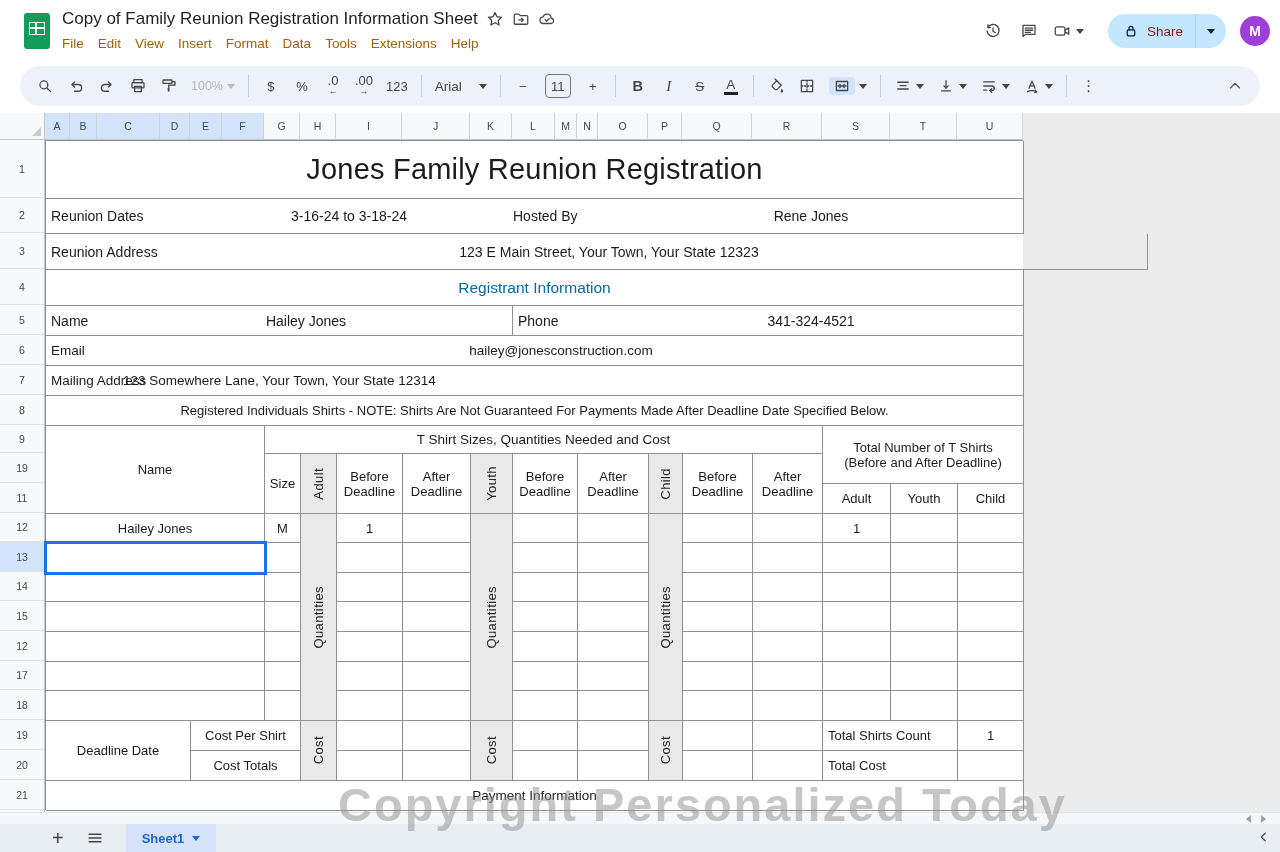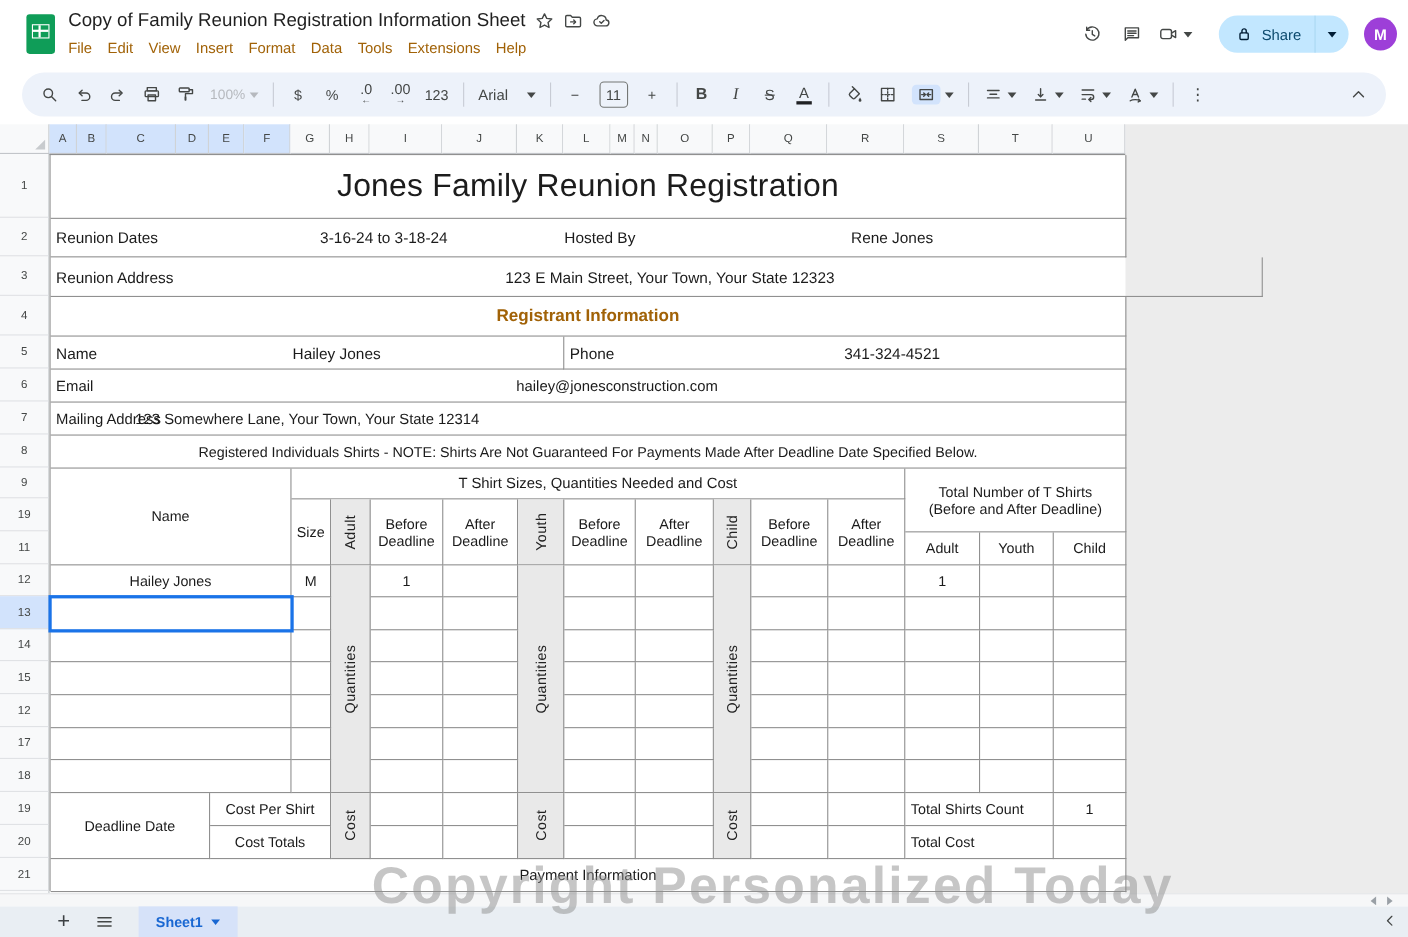--- a/index.html
+++ b/index.html
@@ -16,21 +16,21 @@
   .title-wrap { position:absolute; left:62px; top:9px; }
   .title-row { display:flex; align-items:center; gap:8px; }
   .doc-title { font-size:17px; color:#1f1f1f; white-space:nowrap; }
   .menus { display:flex; margin-top:5px; margin-left:-7px; }
   .menus span { font-size:13.5px; color:#a16207; padding:2px 7px; border-radius:4px; cursor:default; }
   .top-right { position:absolute; right:10px; top:13px; display:flex; align-items:center; }
   .ibtn { display:flex; align-items:center; justify-content:center; width:36px; height:36px; border-radius:50%; }
   .cam { width:auto; gap:5px; padding:0 6px; }
   .share { display:flex; align-items:center; height:34px; background:#c2e7ff; border-radius:17px; margin-left:18px; overflow:hidden; }
   .share .main { display:flex; align-items:center; gap:7px; padding:0 12px 0 14px; height:100%; }
-  .share .lbl { font-size:13.5px; font-weight:500; color:#0c4a6e; }
+  .share .lbl { font-size:13.5px; font-weight:500; color:#7f1d1d; }
   .share .div { width:1px; height:34px; background:#a9d7f2; }
   .share .drop { display:flex; align-items:center; justify-content:center; width:30px; height:100%; }
   .avatar { width:30px; height:30px; border-radius:50%; background:#9d3fd8; color:#fff; font-size:14px; font-weight:700;
             display:flex; align-items:center; justify-content:center; margin-left:14px; }
 
   
   .ic { width:18px; height:18px; display:block; }
   .ic .s { fill:none; stroke:#444746; stroke-width:1.7; stroke-linecap:round; stroke-linejoin:round; }
   .ic .f { fill:#444746; stroke:none; }
   .ic.dk .s { stroke:#001d35; }
@@ -79,21 +79,21 @@
   .grid { position:absolute; left:45px; top:27px; width:978px; height:670px; background:#fff;
           border-left:1px solid #909090; border-top:1px solid #909090; }
   .cell { position:absolute; border-right:1px solid #909090; border-bottom:1px solid #909090;
           display:flex; align-items:center; justify-content:center; font-size:13px; color:#1b1b1b; overflow:visible; }
   .cell.lf { justify-content:flex-start; padding-left:5px; }
   .band { justify-content:center; }
   .t { position:absolute; top:0; height:100%; display:flex; align-items:center; font-size:14px; color:#1b1b1b; white-space:nowrap; }
   .t.ctr { justify-content:center; }
   .f13 { font-size:13px; } .f135 { font-size:13.5px; }
   .maintitle { font-size:29px; color:#1c1c1c; letter-spacing:.2px; }
-  .sechead { font-size:15.5px; font-weight:700; color:#a16207; }
+  .sechead { font-size:15.5px; font-weight:400; color:#0369a1; }
   .small2 { font-size:13px; line-height:15px; text-align:center; }
   .strip { background:#e9e9e9; }
   .vt { writing-mode:vertical-rl; transform:rotate(180deg); font-size:13px; color:#222; letter-spacing:.4px; white-space:nowrap; }
   .selbox { position:absolute; left:-2px; top:400px; width:223px; height:34px; border:3px solid #1a73e8; z-index:7; pointer-events:none; }
   .cur { display:inline-block; width:1.5px; height:16px; background:#111; margin-left:2px; }
   .watermark { position:absolute; left:338px; top:664px; font-size:47px; font-weight:700; color:#8f8f8f; opacity:.5;
                letter-spacing:2px; white-space:nowrap; z-index:6; pointer-events:none; }
 
   
   .hscroll { position:absolute; left:0; top:812px; width:1280px; height:12px; background:#f6f7f8; border-top:1px solid #e3e5e8;

